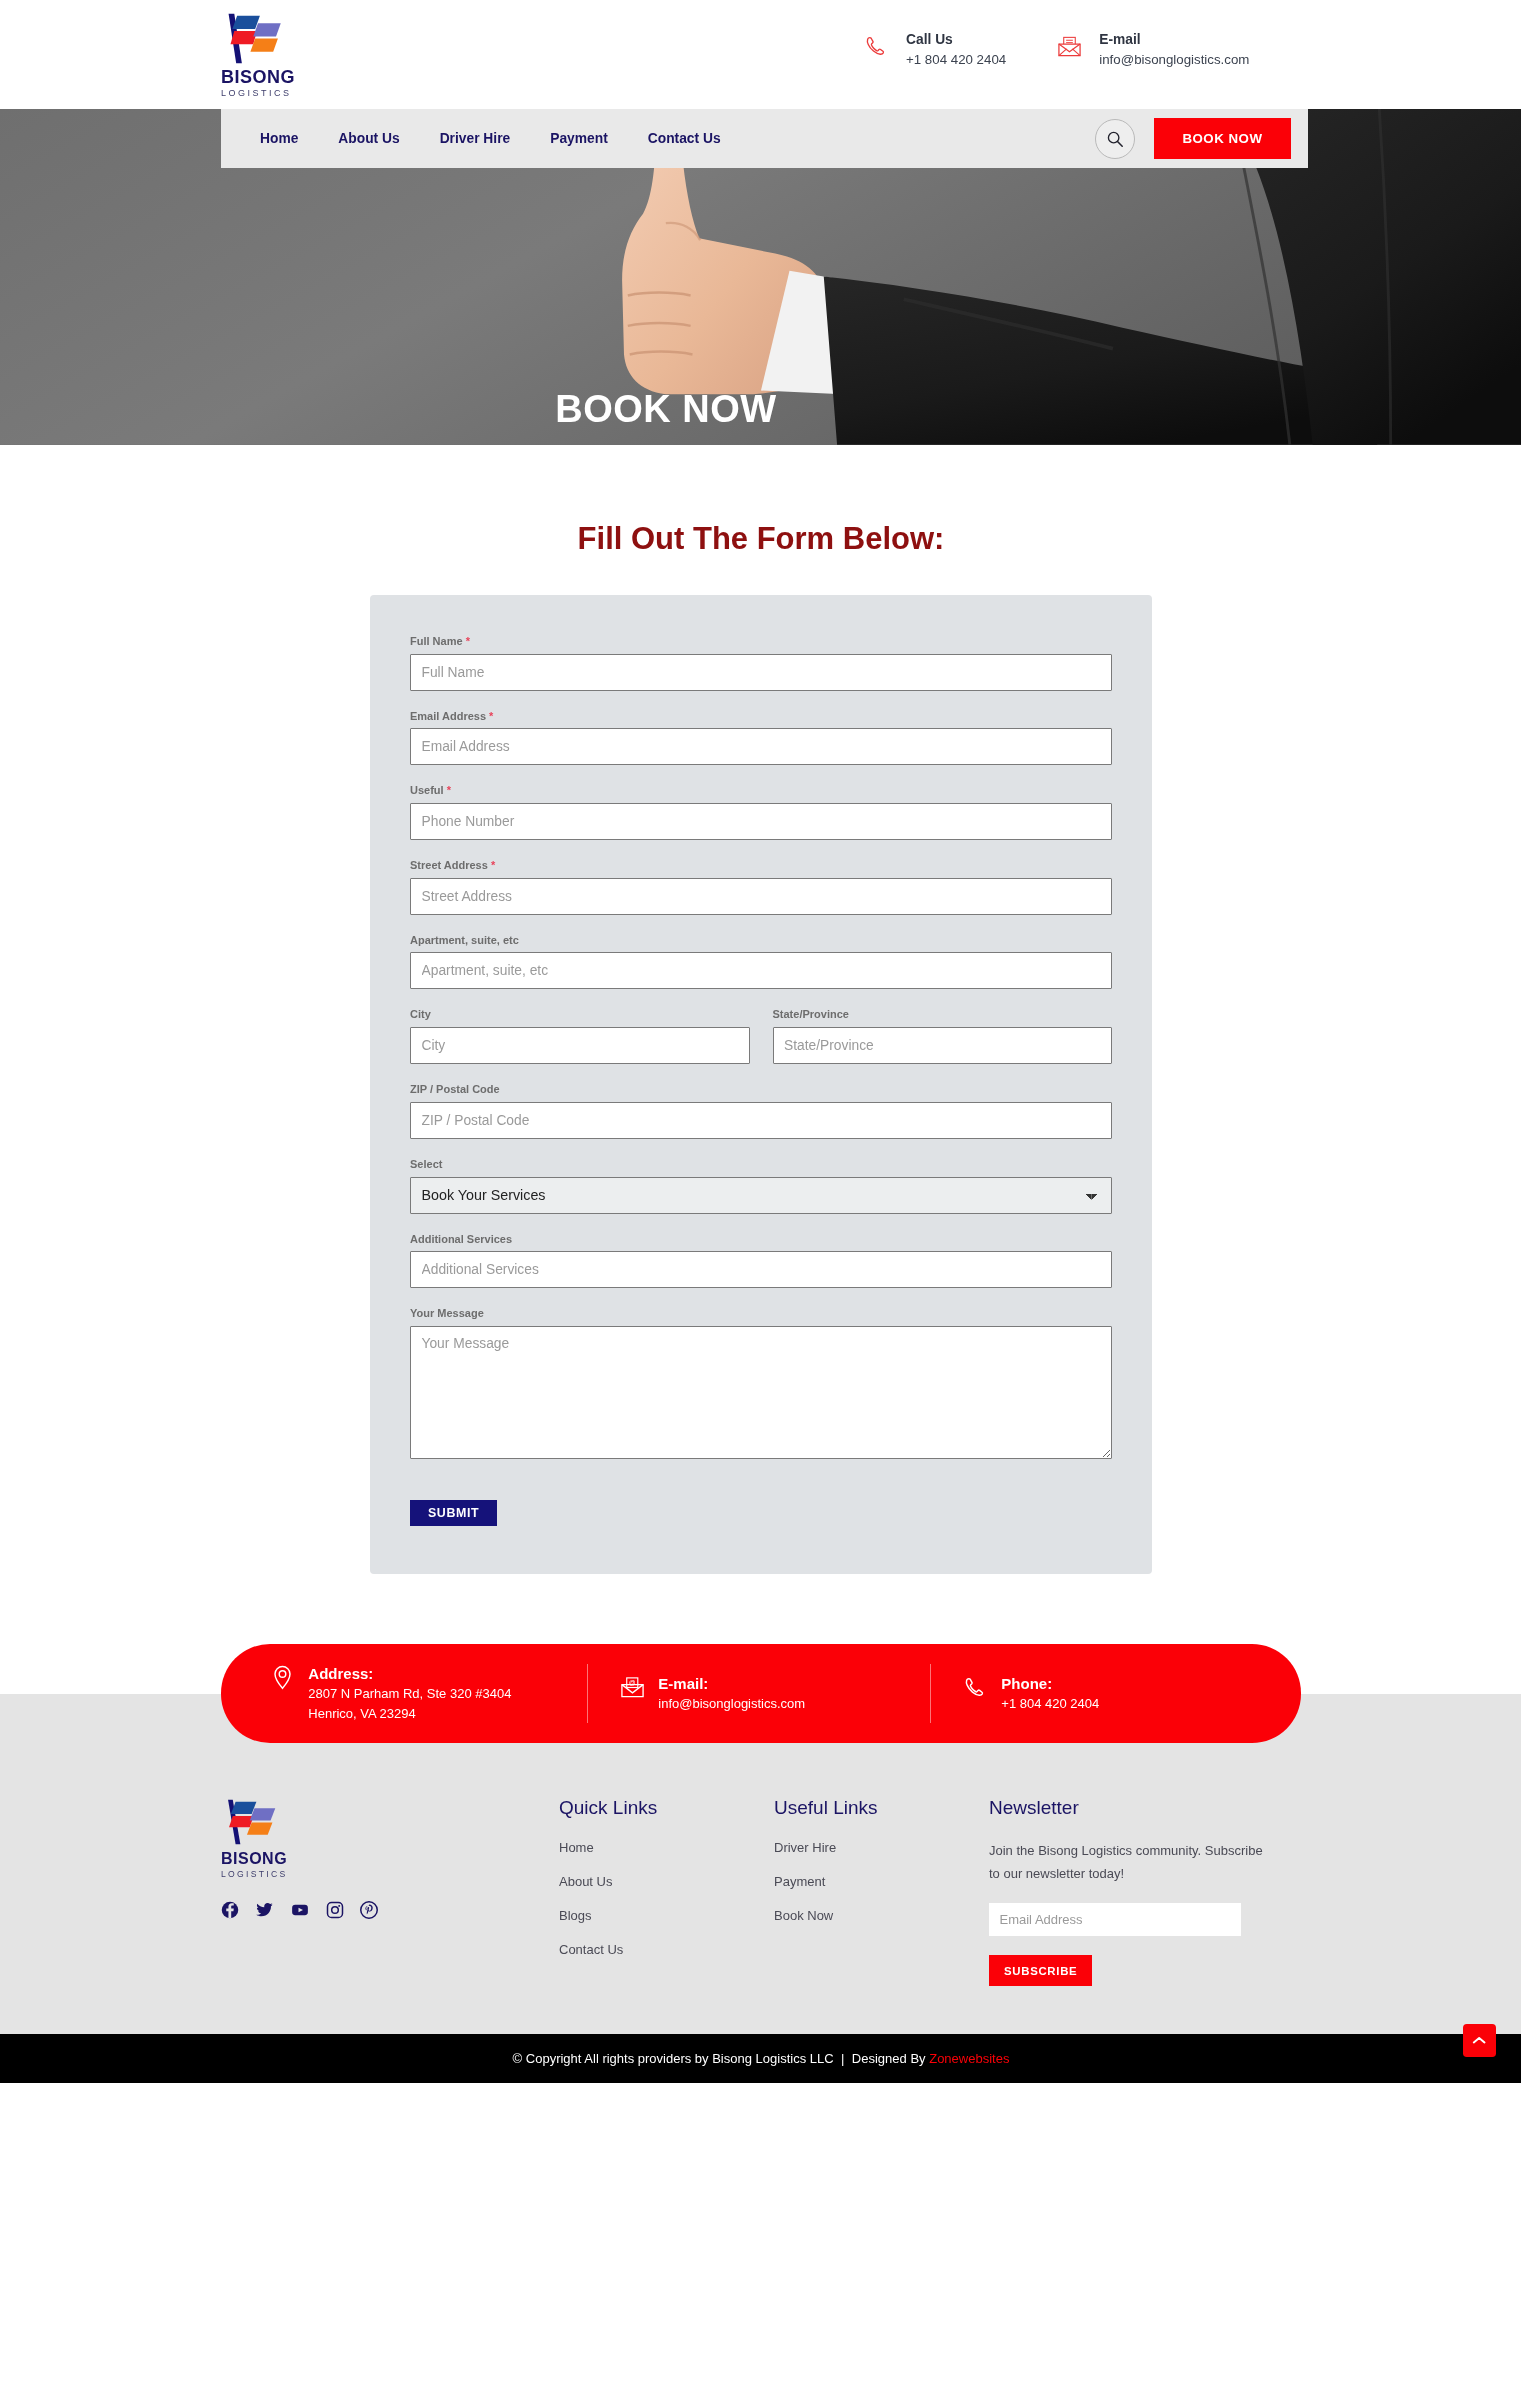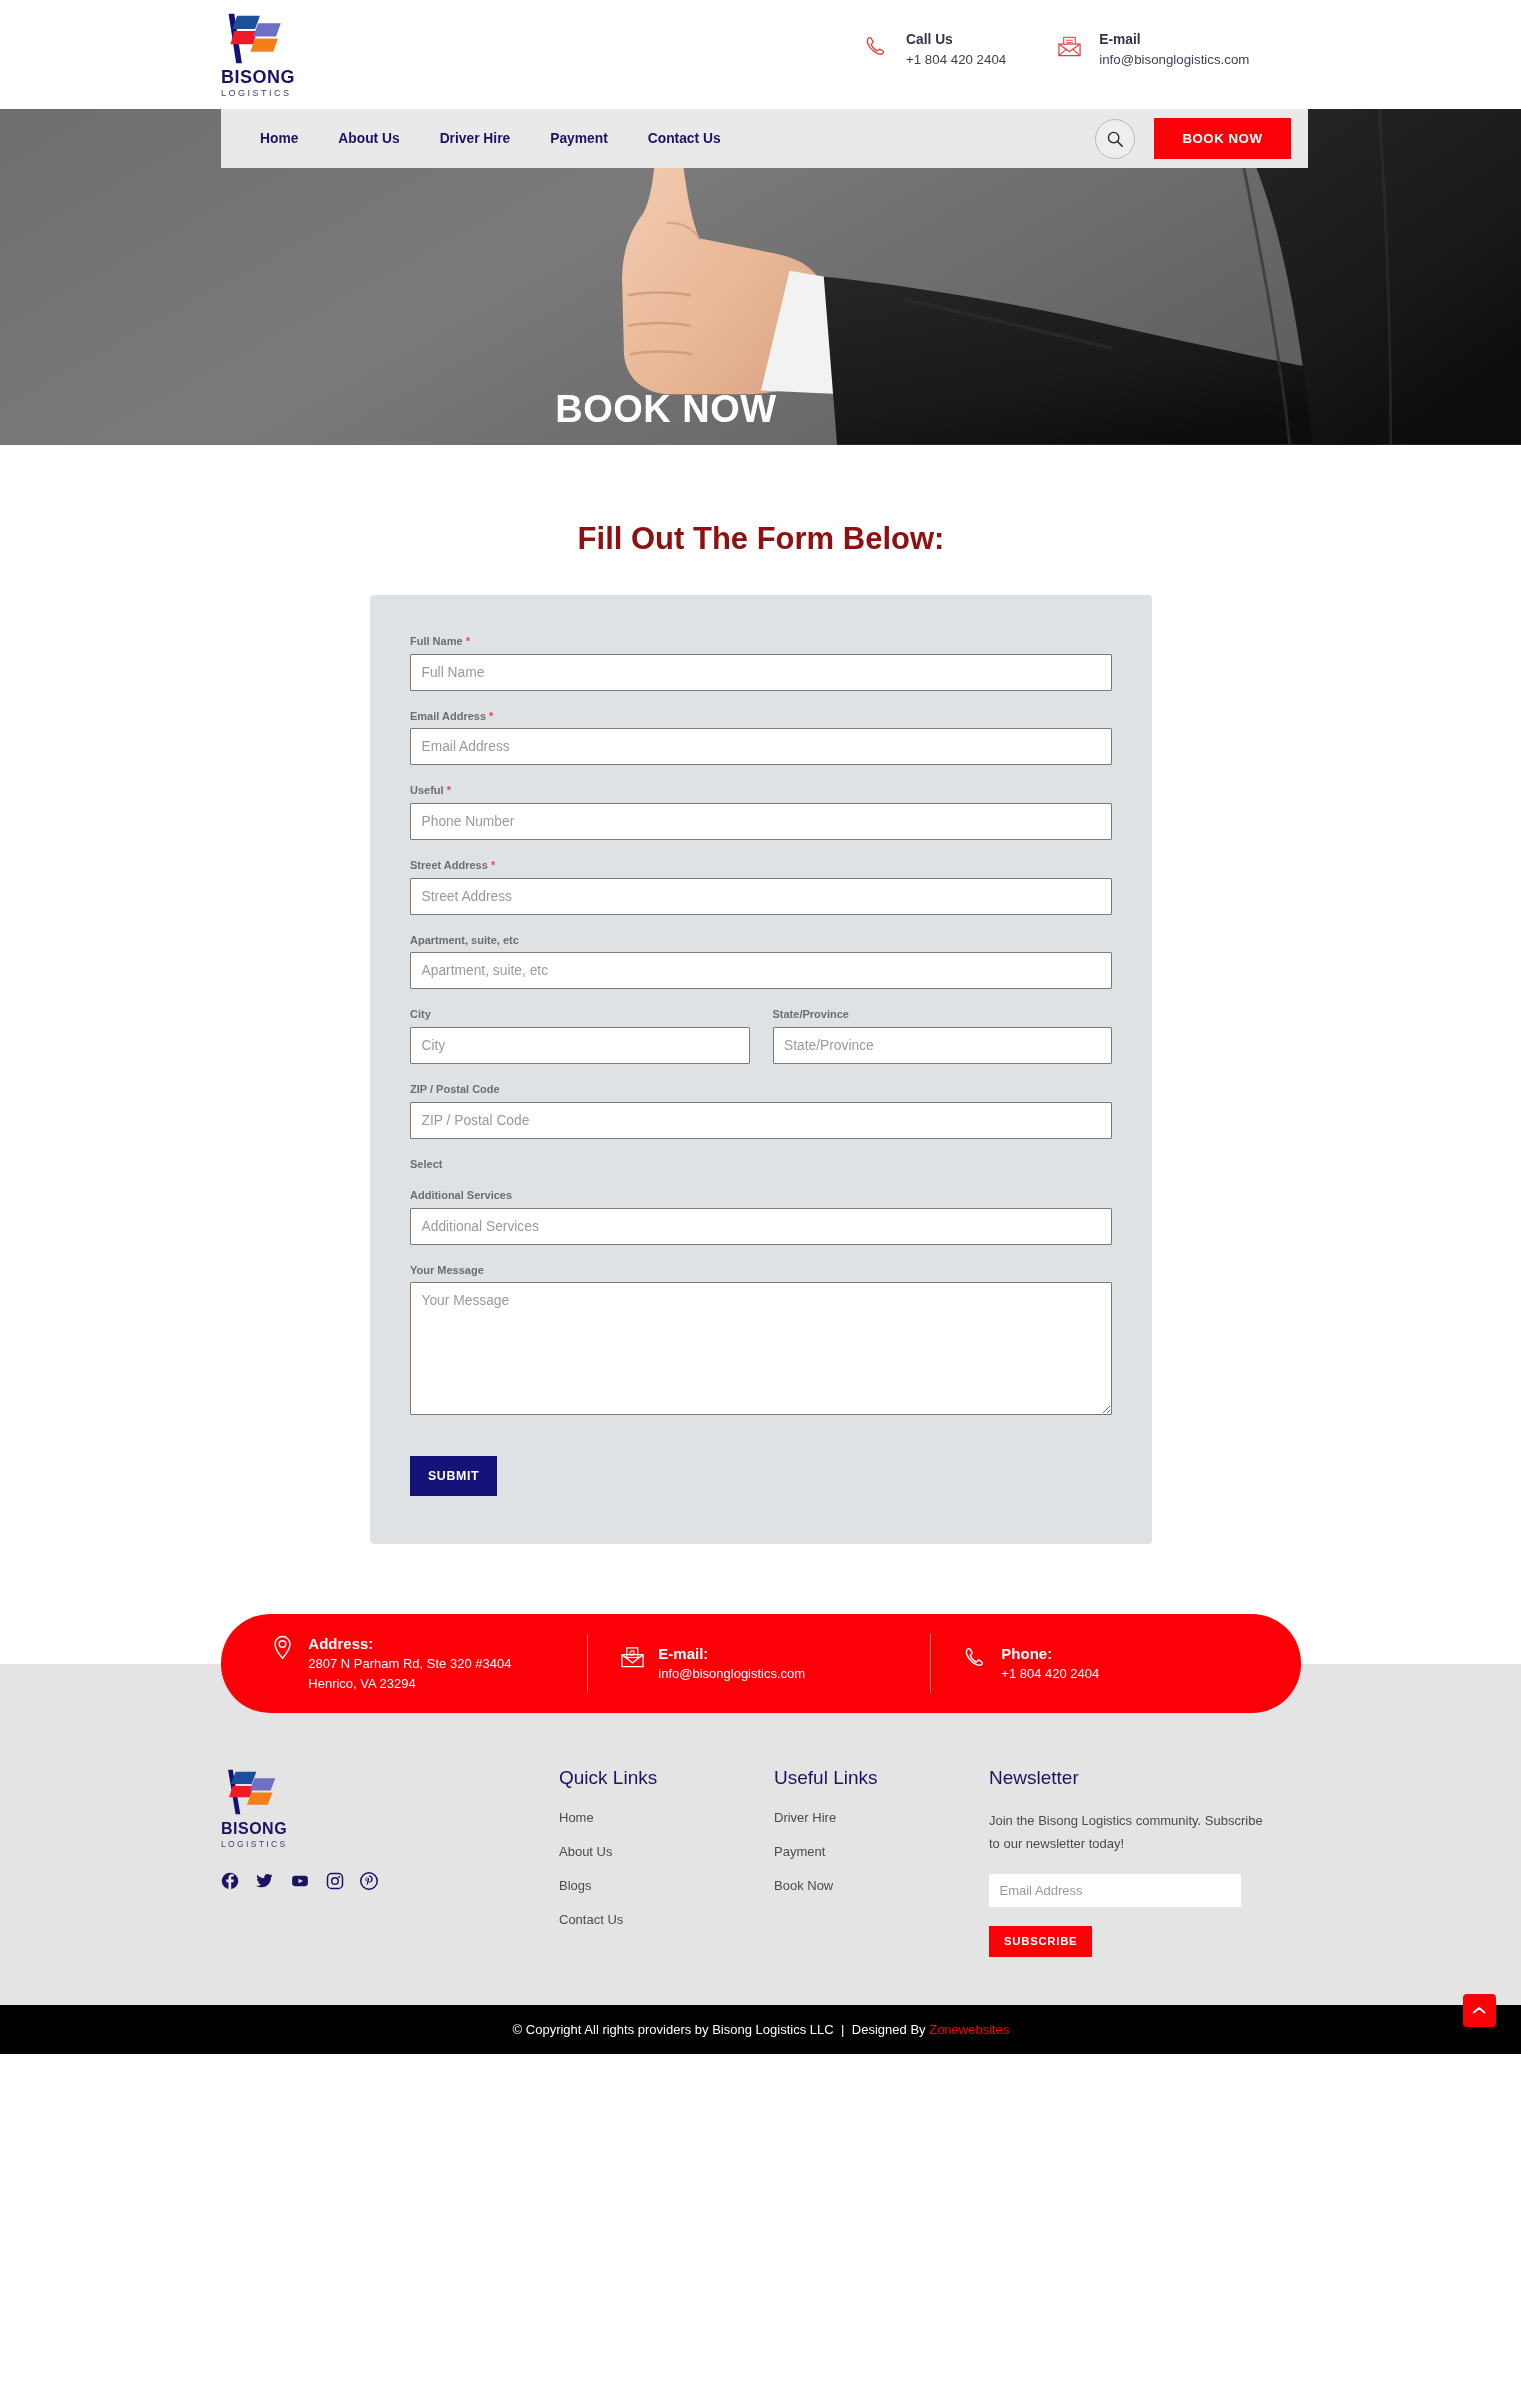--- a/index.html
+++ b/index.html
@@ -181,21 +181,21 @@
     font-family: "Liberation Sans", sans-serif;
     resize: vertical;
     border-radius: 1px;
   }
   .textarea::placeholder { color: #9a9a9a; }
   .submit-btn {
     margin-top: 19px;
     background: #15127a;
     color: #ffffff;
     border: none;
-    height: 40px;
+    height: 26px;
     padding: 0 18px;
     font-size: 12.4px;
     font-weight: 700;
     letter-spacing: 0.6px;
     cursor: pointer;
     font-family: "Liberation Sans", sans-serif;
   }
 
   
   .contact-strip-wrap {
@@ -474,20 +474,23 @@
 
     <div class="row2">
       <div class="field">
         <label class="field-label">ZIP / Postal Code</label>
         <input class="input" type="text" placeholder="ZIP / Postal Code" style="">
       </div>
     </div>
 
     <div class="field">
       <label class="field-label">Select</label>
+      <select class="select">
+        <option>Book Your Services</option>
+      </select>
     </div>
 
     <div class="field">
       <label class="field-label">Additional Services</label>
       <input class="input" type="text" placeholder="Additional Services" style="">
     </div>
 
     <div class="field">
       <label class="field-label">Your Message</label>
       <textarea class="textarea" placeholder="Your Message" style=""></textarea>

